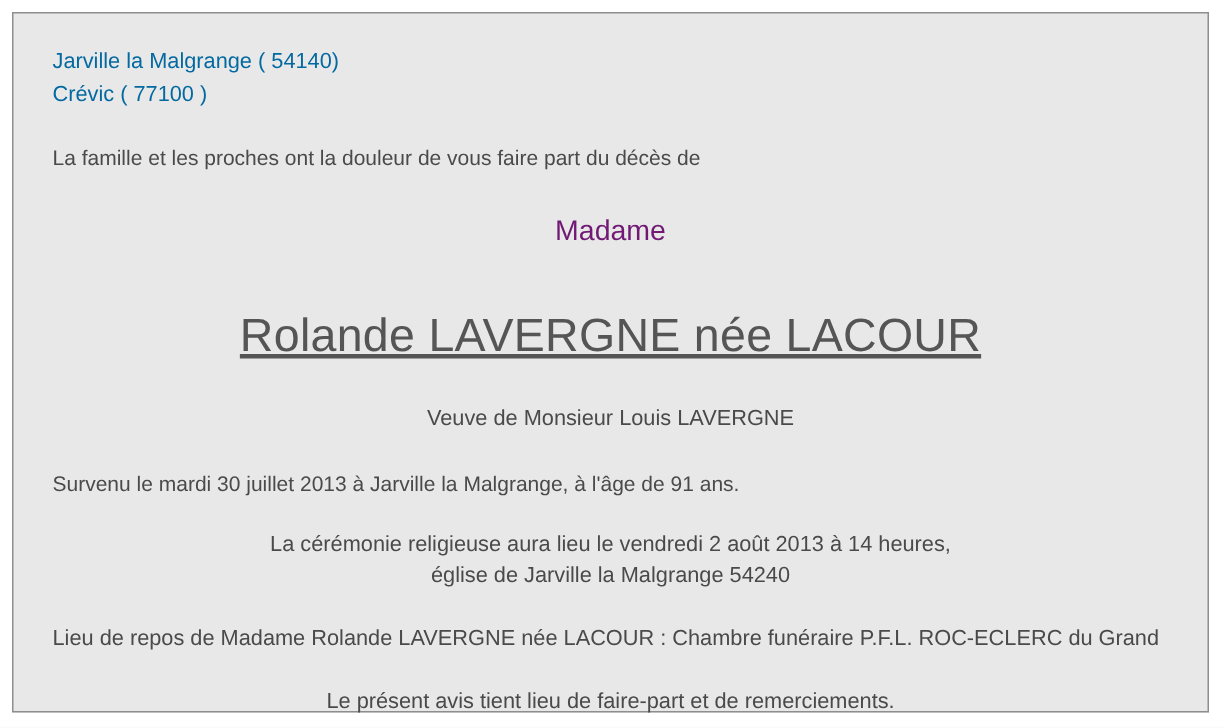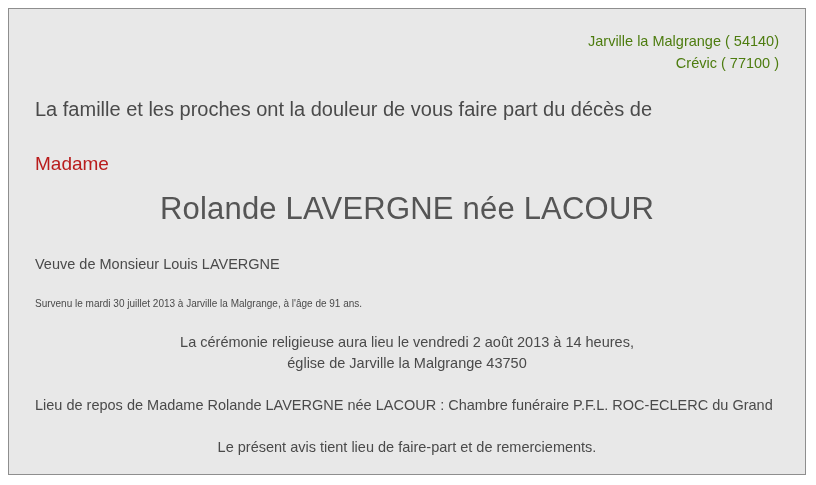--- a/index.html
+++ b/index.html
@@ -28,50 +28,52 @@
     padding: 22px 26px 10px 26px;
     height: 100%;
   }
   .line {
     margin: 0;
     line-height: 1.45;
   }
 
   .loc {
     font-size: 14.5px;
-    text-align: right;
-    color: #4d7c0f;
+    text-align: left;
+    color: #0369a1;
   }
   .loc div { line-height: 1.5; }
 
   .intro {
-    font-size: 20px;
+    font-size: 14px;
     margin-top: 20px;
     color: #4a4a4a;
   }
   .madame {
     font-size: 19px;
+    text-align: center;
     margin-top: 26px;
-    color: #b91c1c;
+    color: #701a75;
   }
   .name {
     font-size: 31px;
     text-align: center;
-    margin-top: 10px;
+    margin-top: 34px;
     color: #555555;
     letter-spacing: 0.2px;
+    text-decoration: underline;
   }
   .spouse {
     font-size: 14.5px;
-    text-align: left;
+    text-align: center;
     margin-top: 22px;
     color: #4a4a4a;
   }
   .death {
-    font-size: 10px;
+    font-size: 14px;
     margin-top: 22px;
   }
   .ceremony {
     font-size: 14.5px;
     margin-top: 20px;
   }
   .ceremony div { line-height: 1.5; text-align: center; }
   .rest {
     font-size: 14.5px;
     margin-top: 20px;
@@ -99,21 +101,21 @@
     <div class="madame line">Madame</div>
 
     <div class="name line">Rolande LAVERGNE née LACOUR</div>
 
     <div class="spouse line">Veuve de Monsieur Louis LAVERGNE</div>
 
     <div class="death line">Survenu le mardi 30 juillet 2013 à Jarville la Malgrange, à l'âge de 91 ans.</div>
 
     <div class="ceremony">
       <div class="line">La cérémonie religieuse aura lieu le vendredi 2 août 2013 à 14 heures,</div>
-      <div class="line">église de Jarville la Malgrange 43750</div>
+      <div class="line">église de Jarville la Malgrange 54240</div>
     </div>
 
     <div class="rest">
       <div class="line">Lieu de repos de Madame Rolande LAVERGNE née LACOUR : Chambre funéraire P.F.L. ROC-ECLERC du Grand</div>
     </div>
 
     <div class="thanks line">Le présent avis tient lieu de faire-part et de remerciements.</div>
 
   </div>
 </div>

